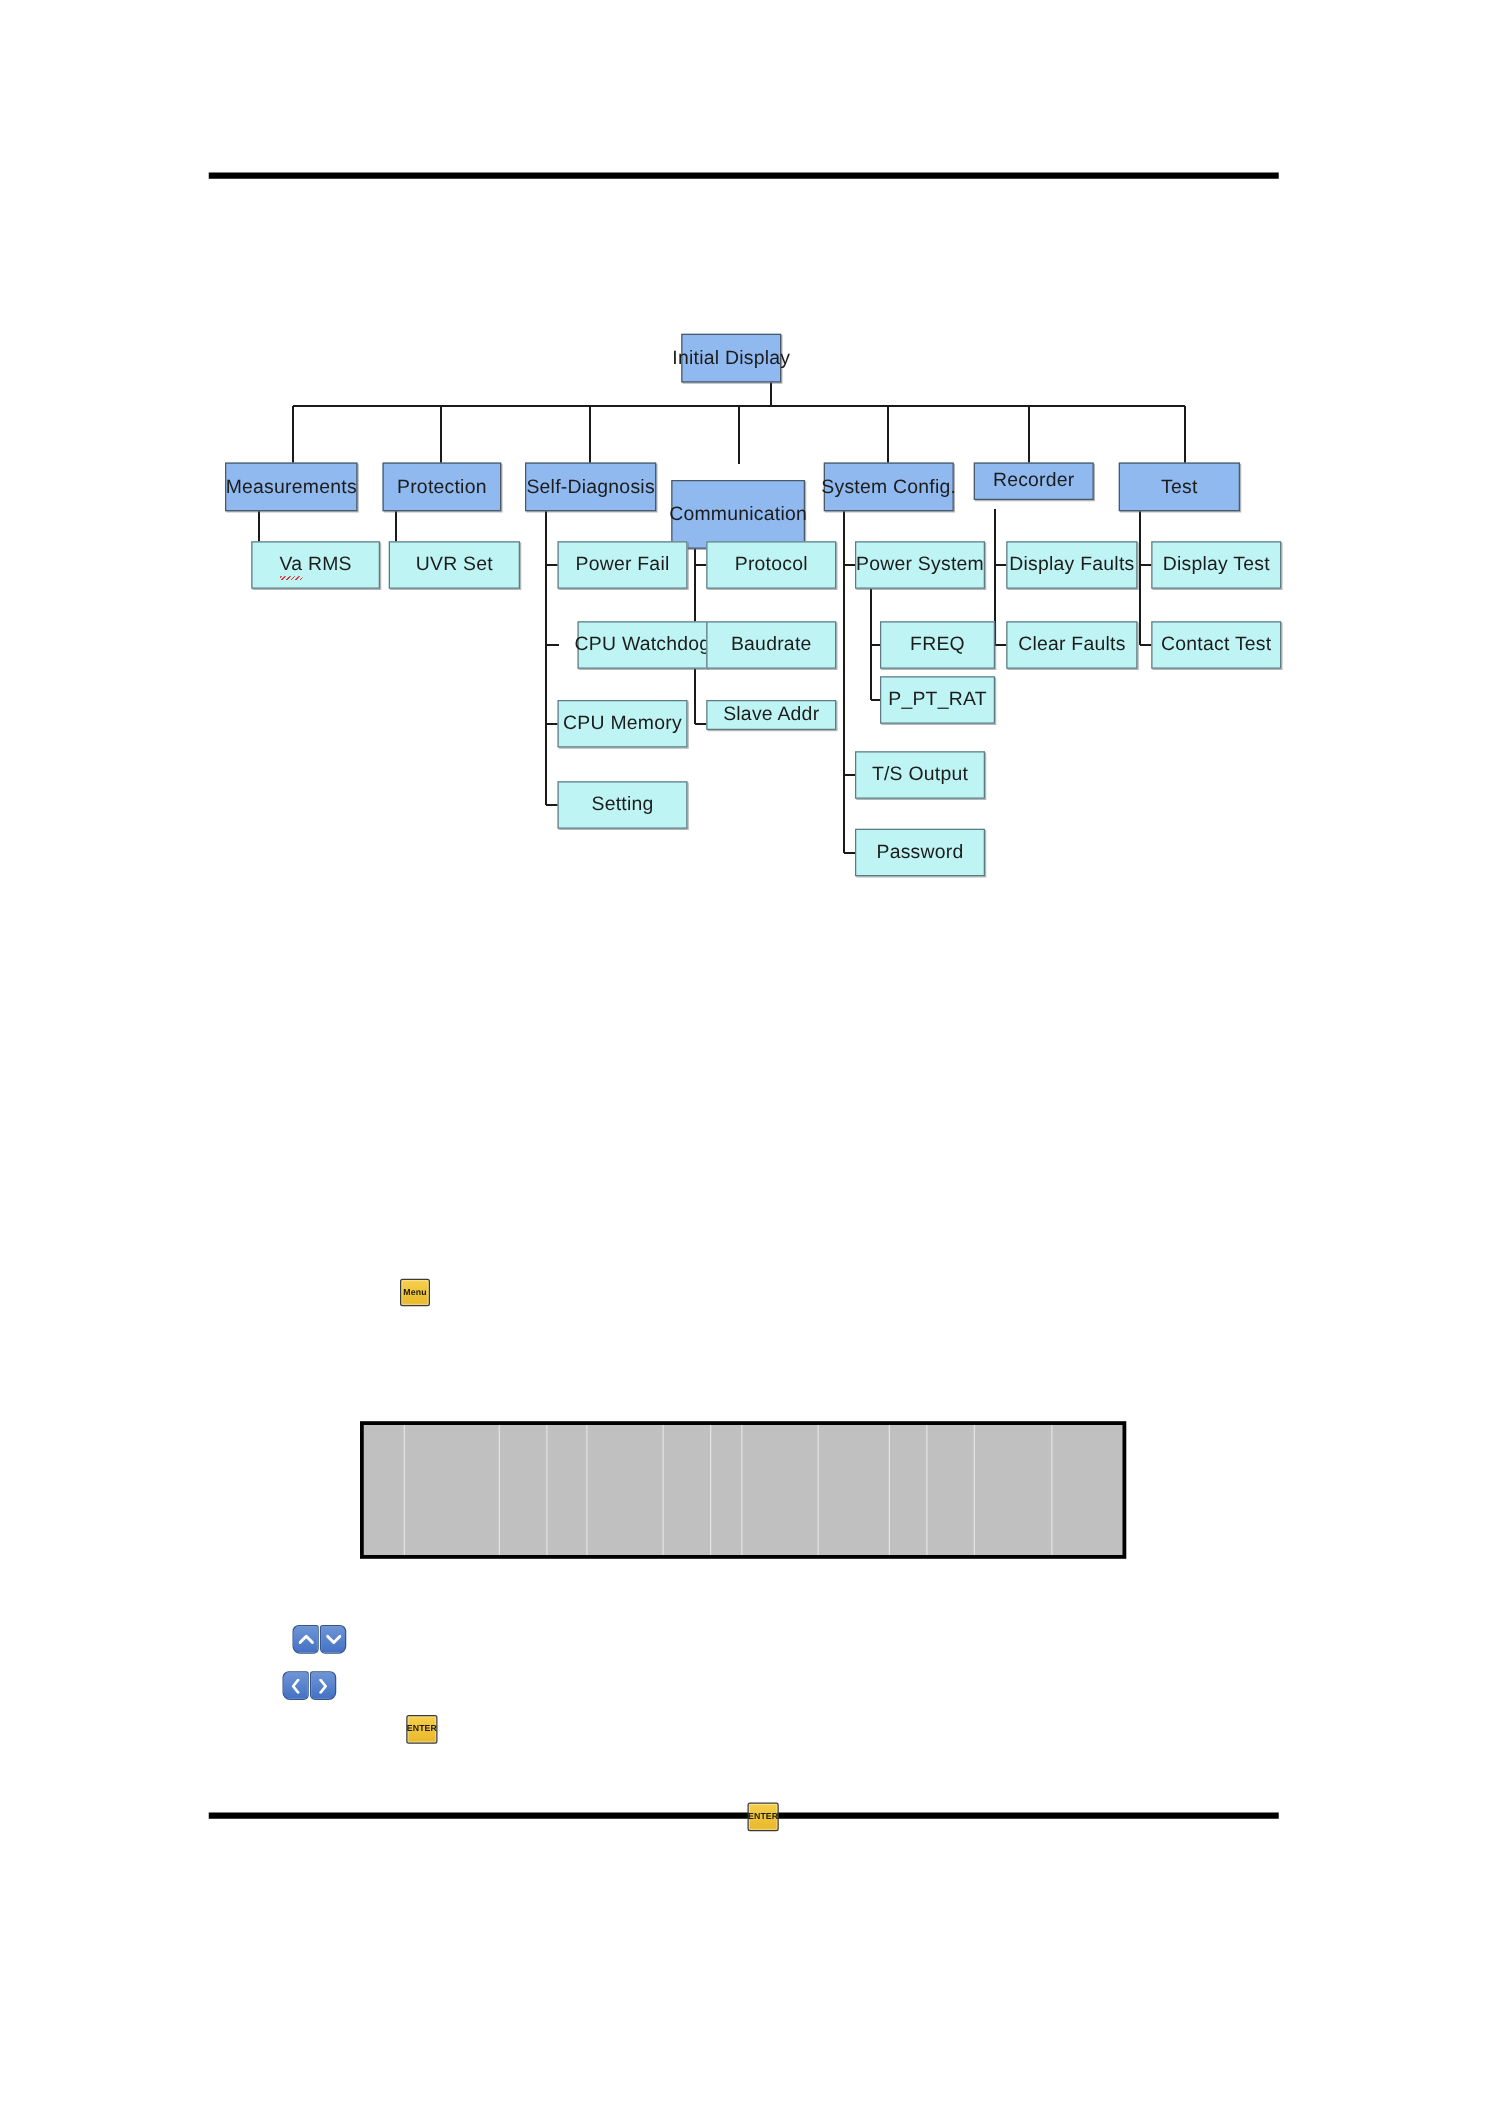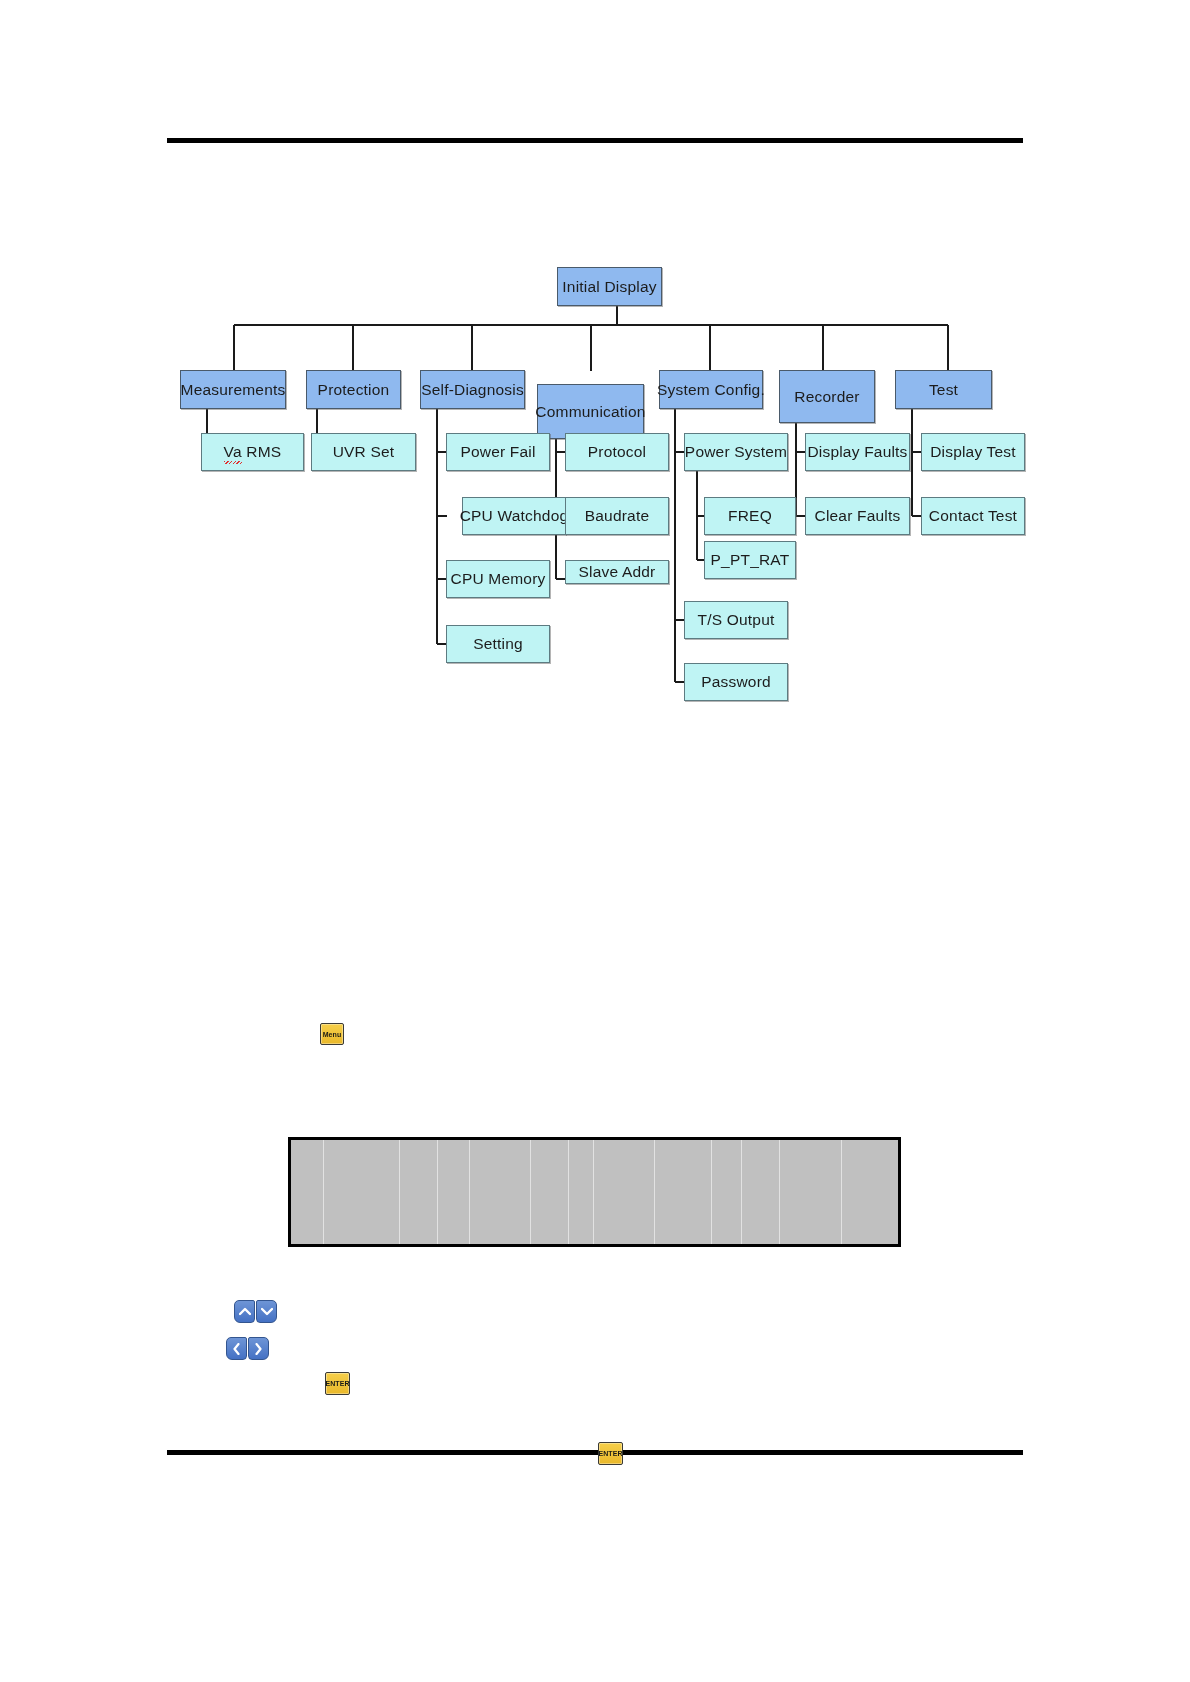--- a/index.html
+++ b/index.html
@@ -178,40 +178,40 @@
       <line x1="796" y1="407" x2="796" y2="516"></line>
       <line x1="796" y1="452" x2="806" y2="452"></line>
       <line x1="796" y1="516" x2="806" y2="516"></line>
 
       <line x1="912" y1="407" x2="912" y2="516"></line>
       <line x1="912" y1="452" x2="922" y2="452"></line>
       <line x1="912" y1="516" x2="922" y2="516"></line>
     </g>
   </svg>
 
-  <div class="node lvl1" style="left:557px; top:267px; width:105px; height:39px;">
+  <div class="node lvl1" style="left:545px; top:267px; width:80px; height:39px;">
     <span>Initial Display</span>
   </div>
 
   <div class="node lvl1" style="left:180px; top:370px; width:106px; height:39px;">
     <span>Measurements</span>
   </div>
   <div class="node lvl1" style="left:306px; top:370px; width:95px; height:39px;">
     <span>Protection</span>
   </div>
   <div class="node lvl1" style="left:420px; top:370px; width:105px; height:39px;">
     <span>Self-Diagnosis</span>
   </div>
   <div class="node lvl1" style="left:537px; top:384px; width:107px; height:55px;">
     <span>Communication</span>
   </div>
   <div class="node lvl1" style="left:659px; top:370px; width:104px; height:39px;align-items:center;">
     <span>System Config.</span>
   </div>
-  <div class="node lvl1" style="left:779px; top:370px; width:96px; height:53px;">
+  <div class="node lvl1" style="left:779px; top:370px; width:96px; height:30px;">
     <span>Recorder</span>
   </div>
   <div class="node lvl1" style="left:895px; top:370px; width:97px; height:39px;">
     <span>Test</span>
   </div>
 
   <div class="node lvl2" style="left:201px; top:433px; width:103px; height:38px;">
     <span><span class="squiggle">Va</span><span> RMS</span></span>
   </div>
 

